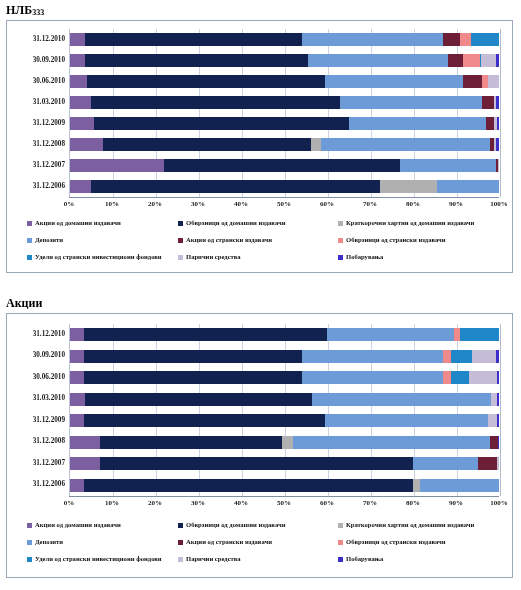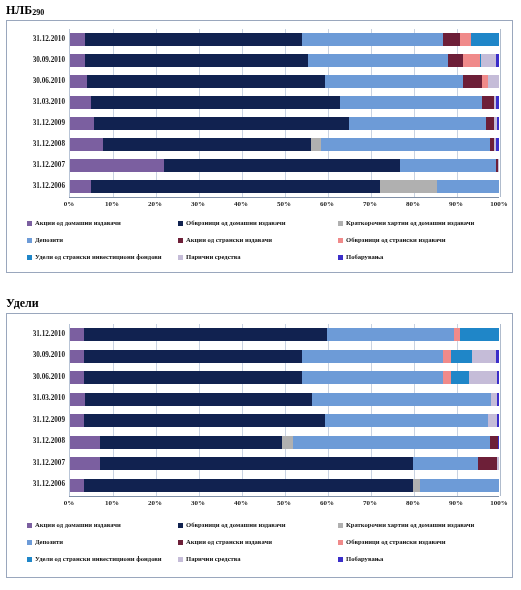--- a/index.html
+++ b/index.html
@@ -148,21 +148,21 @@
     line-height: 8px;
   }
 </style>
 </head>
 <body>
 
 <div class="page">
 
   <div class="section" id="section-1" style="top:2px;">
     <div class="chart-title">
-      <span>НЛБ</span><sub>290</sub>
+      <span>НЛБ</span><sub>333</sub>
     </div>
     <div class="chart-box c1">
       <div class="ylabels" id="ylabels-1" style="left: 0px; top: 0px; width: 58px; height: 176px;">
           <div class="ylabel" style="top: 13.5px; width: 58px;">31.12.2010</div>
           <div class="ylabel" style="top: 34.5px; width: 58px;">30.09.2010</div>
           <div class="ylabel" style="top: 55.5px; width: 58px;">30.06.2010</div>
           <div class="ylabel" style="top: 76.5px; width: 58px;">31.03.2010</div>
           <div class="ylabel" style="top: 97.5px; width: 58px;">31.12.2009</div>
           <div class="ylabel" style="top: 118.5px; width: 58px;">31.12.2008</div>
           <div class="ylabel" style="top: 139.5px; width: 58px;">31.12.2007</div>
@@ -294,21 +294,21 @@
           <div class="legend-item" style="left: 323px; top: 34px;">
             <span class="legend-swatch" style="background: rgb(59, 46, 201);"></span>
             <span class="legend-text">Побарувања</span>
           </div>
         </div>
     </div>
   </div>
 
   <div class="section" id="section-2" style="top:295px;">
     <div class="chart-title">
-      <span>Удели</span><sub></sub>
+      <span>Акции</span><sub></sub>
     </div>
     <div class="chart-box c2">
       <div class="ylabels" id="ylabels-2" style="left: 0px; top: 0px; width: 58px; height: 182px;">
           <div class="ylabel" style="top: 15.75px; width: 58px;">31.12.2010</div>
           <div class="ylabel" style="top: 37.25px; width: 58px;">30.09.2010</div>
           <div class="ylabel" style="top: 58.75px; width: 58px;">30.06.2010</div>
           <div class="ylabel" style="top: 80.25px; width: 58px;">31.03.2010</div>
           <div class="ylabel" style="top: 101.75px; width: 58px;">31.12.2009</div>
           <div class="ylabel" style="top: 123.25px; width: 58px;">31.12.2008</div>
           <div class="ylabel" style="top: 144.75px; width: 58px;">31.12.2007</div>

